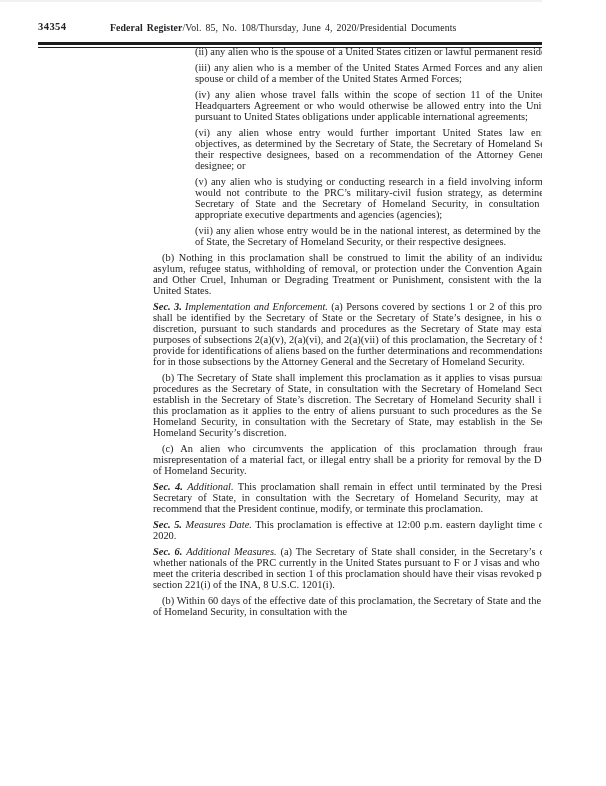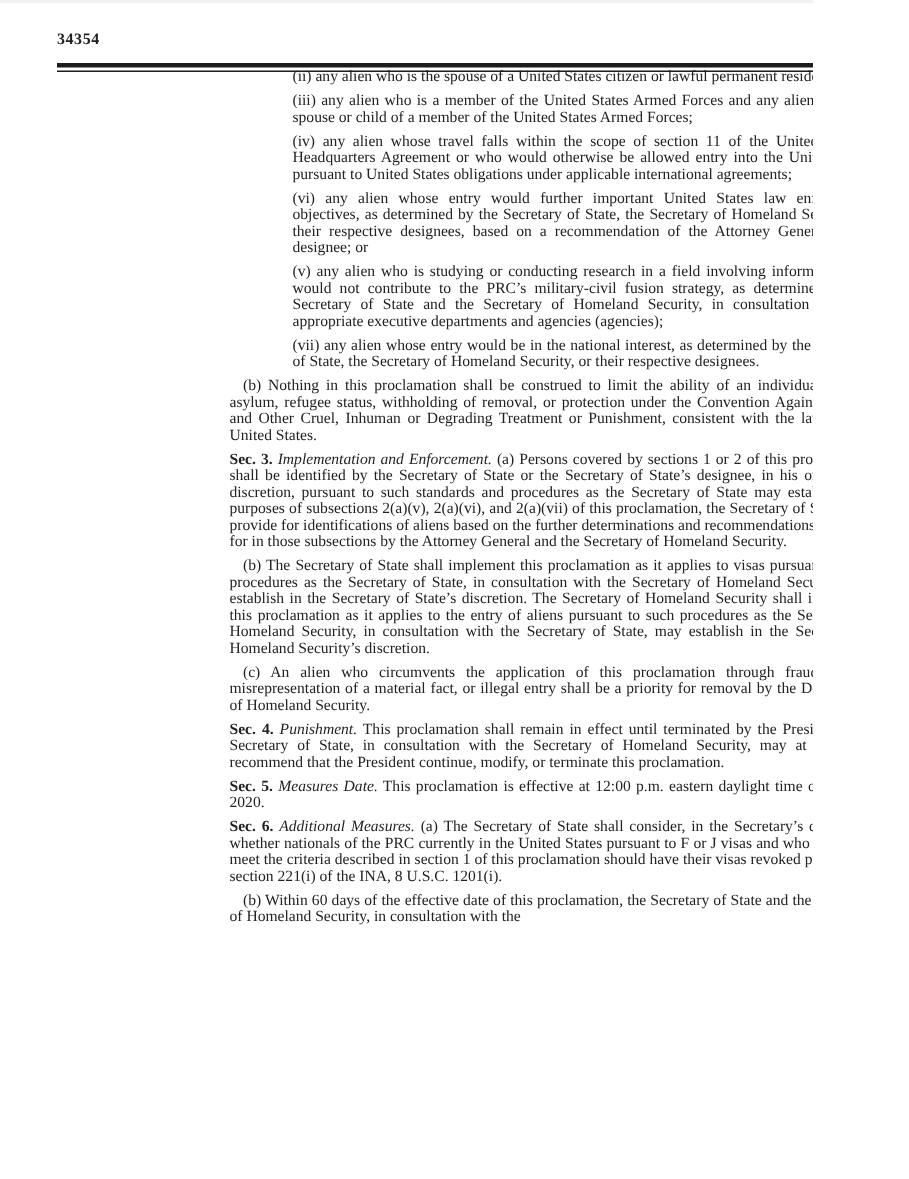--- a/index.html
+++ b/index.html
@@ -33,38 +33,39 @@
   .fr-rule .r2{height:1px;background:#1c1c1f;}
   .doc-body{
     position:absolute;top:46px;left:153px;width:430px;
     font-size:10.4px;line-height:11px;
     text-align:justify;
     text-justify:inter-word;
   }
   .doc-body p{margin:0 0 5px 0;}
   .clause{padding-left:42px;}
   .indent{text-indent:9px;}
-  .sec-label{font-weight:bold;}
+  .sec-label{font-weight:bold;font-style:italic;}
   .sec-title{font-style:italic;margin-top:32px;}
   .scan-speck{
     position:absolute;left:560px;top:55px;width:4px;height:7px;
     display:flex;opacity:.85;
   }
   .scan-speck .sp-a{width:2px;height:7px;background:#6a93c8;}
   .scan-speck .sp-b{width:2px;height:6px;background:#d99a4e;margin-top:1px;}
 </style>
 </head>
 <body>
 
 <div class="page">
 
   <div class="scan-topline"></div>
 
   <div class="fr-header">
     <span class="fr-pagenum">34354</span>
+    <span class="fr-journal"><b>Federal Register</b><span>/Vol. 85, No. 108/Thursday, June 4, 2020/Presidential Documents</span></span>
   </div>
 
   <div class="fr-rule">
     <div class="r1"></div>
     <div class="r2"></div>
   </div>
 
   <div class="doc-body">
     <p class="clause">(ii) any alien who is the spouse of a United States citizen or lawful permanent resident;</p>
     <p class="clause">(iii) any alien who is a member of the United States Armed Forces and any alien who is a spouse or child of a member of the United States Armed Forces;</p>
@@ -73,21 +74,21 @@
     <p class="clause">(v) any alien who is studying or conducting research in a field involving information that would not contribute to the PRC’s military-civil fusion strategy, as determined by the Secretary of State and the Secretary of Homeland Security, in consultation with the appropriate executive departments and agencies (agencies);</p>
     <p class="clause">(vii) any alien whose entry would be in the national interest, as determined by the Secretary of State, the Secretary of Homeland Security, or their respective designees.</p>
 
     <p class="indent">(b) Nothing in this proclamation shall be construed to limit the ability of an individual to seek asylum, refugee status, withholding of removal, or protection under the Convention Against Torture and Other Cruel, Inhuman or Degrading Treatment or Punishment, consistent with the laws of the United States.</p>
 
     <p><span class="sec-label">Sec. 3.</span> <span class="sec-title">Implementation and Enforcement.</span> <span>(a) Persons covered by sections 1 or 2 of this proclamation shall be identified by the Secretary of State or the Secretary of State’s designee, in his or her sole discretion, pursuant to such standards and procedures as the Secretary of State may establish. For purposes of subsections 2(a)(v), 2(a)(vi), and 2(a)(vii) of this proclamation, the Secretary of State shall provide for identifications of aliens based on the further determinations and recommendations provided for in those subsections by the Attorney General and the Secretary of Homeland Security.</span></p>
 
     <p class="indent">(b) The Secretary of State shall implement this proclamation as it applies to visas pursuant to such procedures as the Secretary of State, in consultation with the Secretary of Homeland Security, may establish in the Secretary of State’s discretion. The Secretary of Homeland Security shall implement this proclamation as it applies to the entry of aliens pursuant to such procedures as the Secretary of Homeland Security, in consultation with the Secretary of State, may establish in the Secretary of Homeland Security’s discretion.</p>
     <p class="indent">(c) An alien who circumvents the application of this proclamation through fraud, willful misrepresentation of a material fact, or illegal entry shall be a priority for removal by the Department of Homeland Security.</p>
 
-    <p><span class="sec-label">Sec. 4.</span> <span class="sec-title">Punishment.</span> <span>This proclamation shall remain in effect until terminated by the President. The Secretary of State, in consultation with the Secretary of Homeland Security, may at any time recommend that the President continue, modify, or terminate this proclamation.</span></p>
+    <p><span class="sec-label">Sec. 4.</span> <span class="sec-title">Additional.</span> <span>This proclamation shall remain in effect until terminated by the President. The Secretary of State, in consultation with the Secretary of Homeland Security, may at any time recommend that the President continue, modify, or terminate this proclamation.</span></p>
 
     <p><span class="sec-label">Sec. 5.</span> <span class="sec-title">Measures Date.</span> <span>This proclamation is effective at 12:00 p.m. eastern daylight time on June 1, 2020.</span></p>
 
     <p><span class="sec-label">Sec. 6.</span> <span class="sec-title">Additional Measures.</span> <span>(a) The Secretary of State shall consider, in the Secretary’s discretion, whether nationals of the PRC currently in the United States pursuant to F or J visas and who otherwise meet the criteria described in section 1 of this proclamation should have their visas revoked pursuant to section 221(i) of the INA, 8 U.S.C. 1201(i).</span></p>
 
     <p class="indent">(b) Within 60 days of the effective date of this proclamation, the Secretary of State and the Secretary of Homeland Security, in consultation with the</p>
   </div>
 
   <div class="scan-speck">
     <div class="sp-a"></div>

